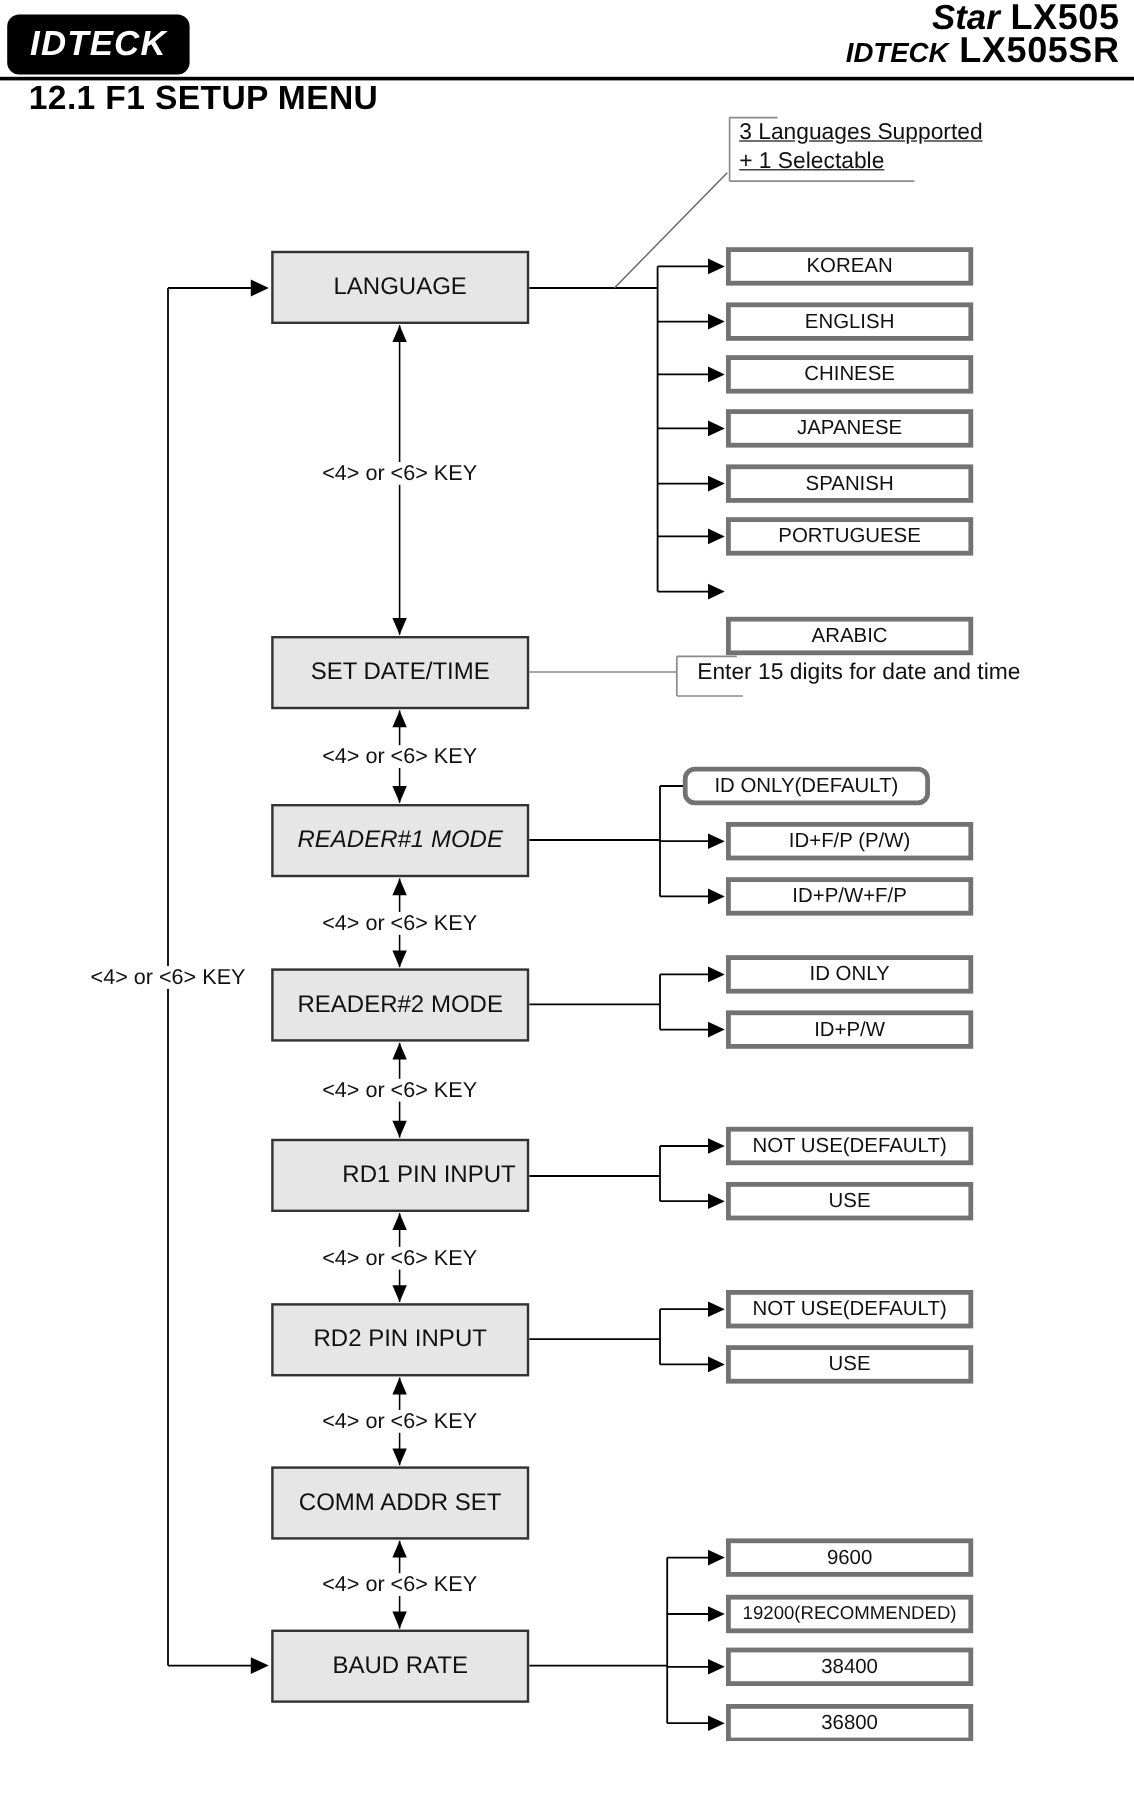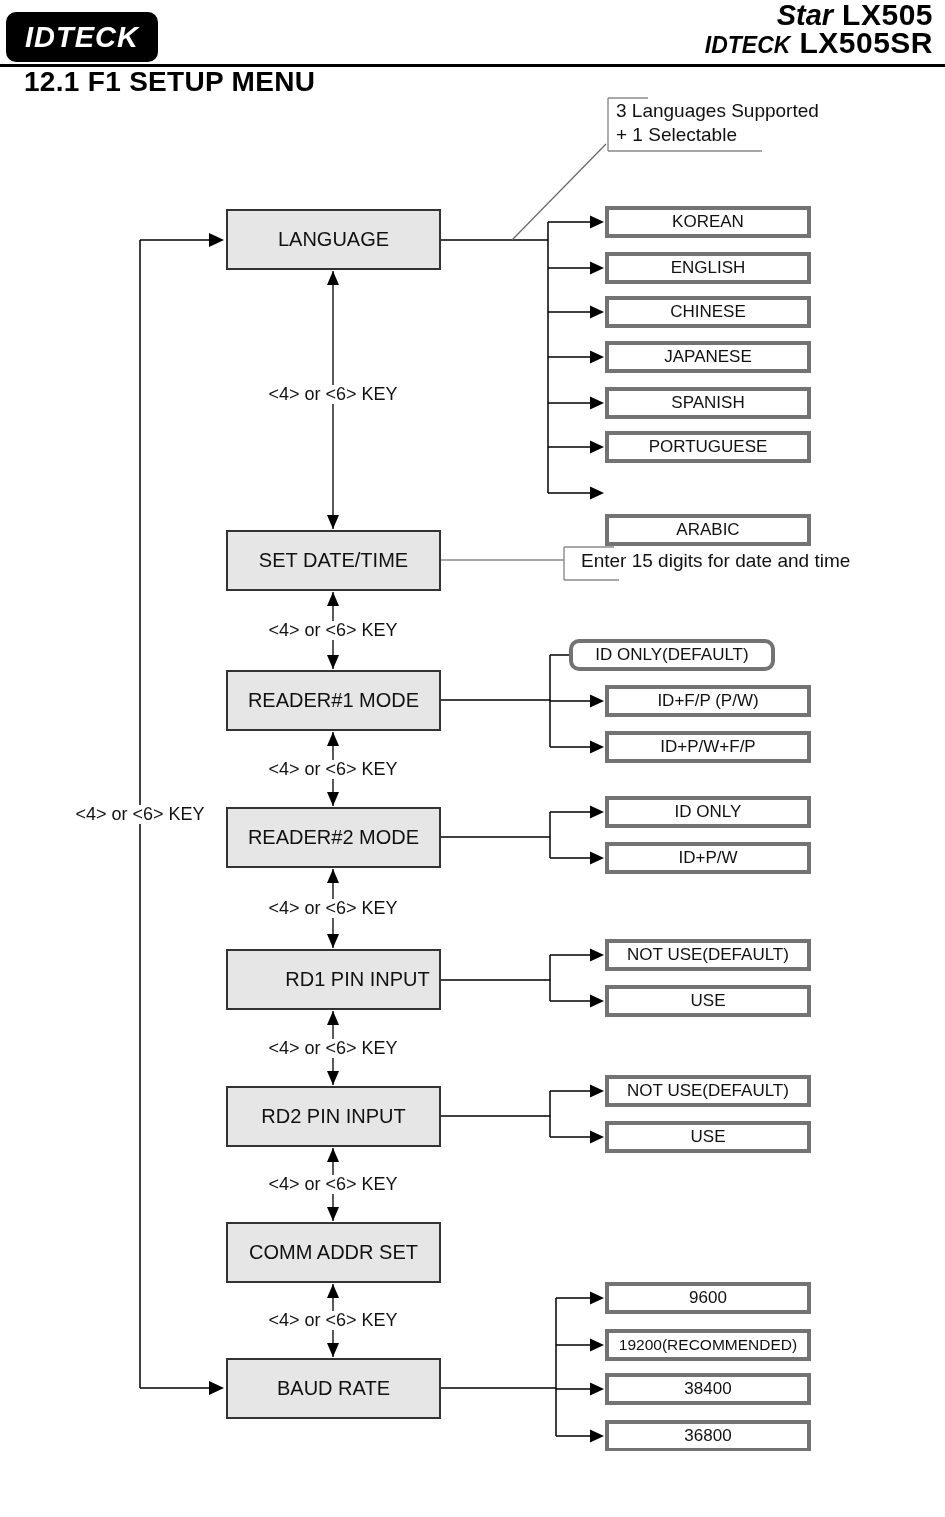--- a/index.html
+++ b/index.html
@@ -172,33 +172,33 @@
       <span class="model">LX505</span>
     </div>
     <div class="row">
       <span class="it2">IDTECK</span>
       <span class="model">LX505SR</span>
     </div>
   </div>
   <div class="hrule" style="top:64px;"></div>
   <div class="title">12.1 F1 SETUP MENU</div>
 
-  <div class="note" style="left:616px;top:99px;">
+  <div class="note" style="left:616px;top:99px;text-decoration:underline;">
     <div>3 Languages Supported</div>
     <div>+ 1 Selectable</div>
   </div>
   <div class="note" style="left:581px;top:549px;">Enter 15 digits for date and time</div>
 
   <div class="mbox" style="left:226px;top:209px;">
       <span>LANGUAGE</span>
     </div>
   <div class="mbox" style="left:226px;top:530px;">
       <span>SET DATE/TIME</span>
     </div>
-  <div class="mbox" style="left:226px;top:670px;">
+  <div class="mbox" style="left:226px;top:670px;font-style:italic;">
       <span>READER#1 MODE</span>
     </div>
   <div class="mbox" style="left:226px;top:807px;">
       <span>READER#2 MODE</span>
     </div>
   <div class="mbox" style="left:226px;top:949px;padding-left:48px;">
       <span>RD1 PIN INPUT</span>
     </div>
   <div class="mbox" style="left:226px;top:1086px;">
       <span>RD2 PIN INPUT</span>

